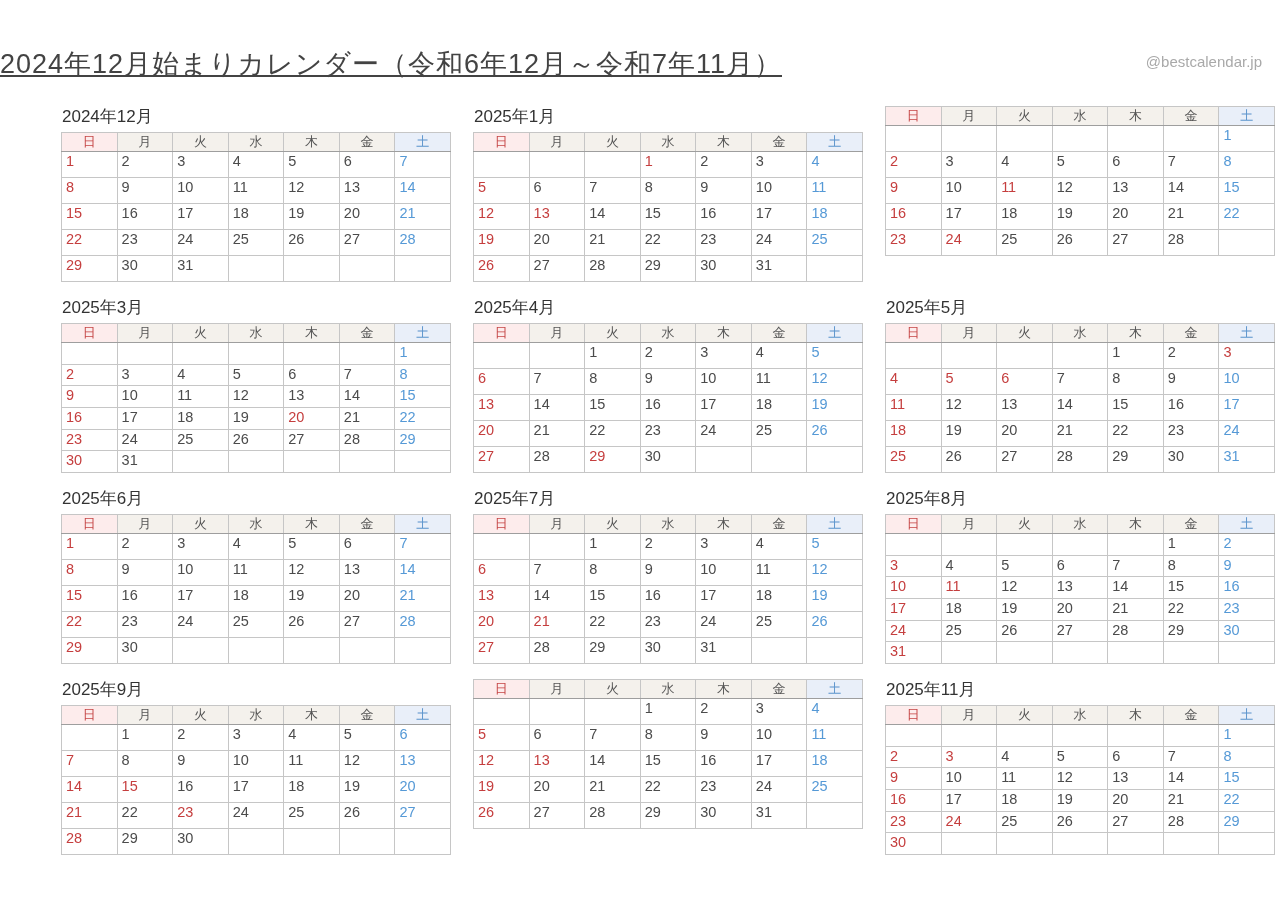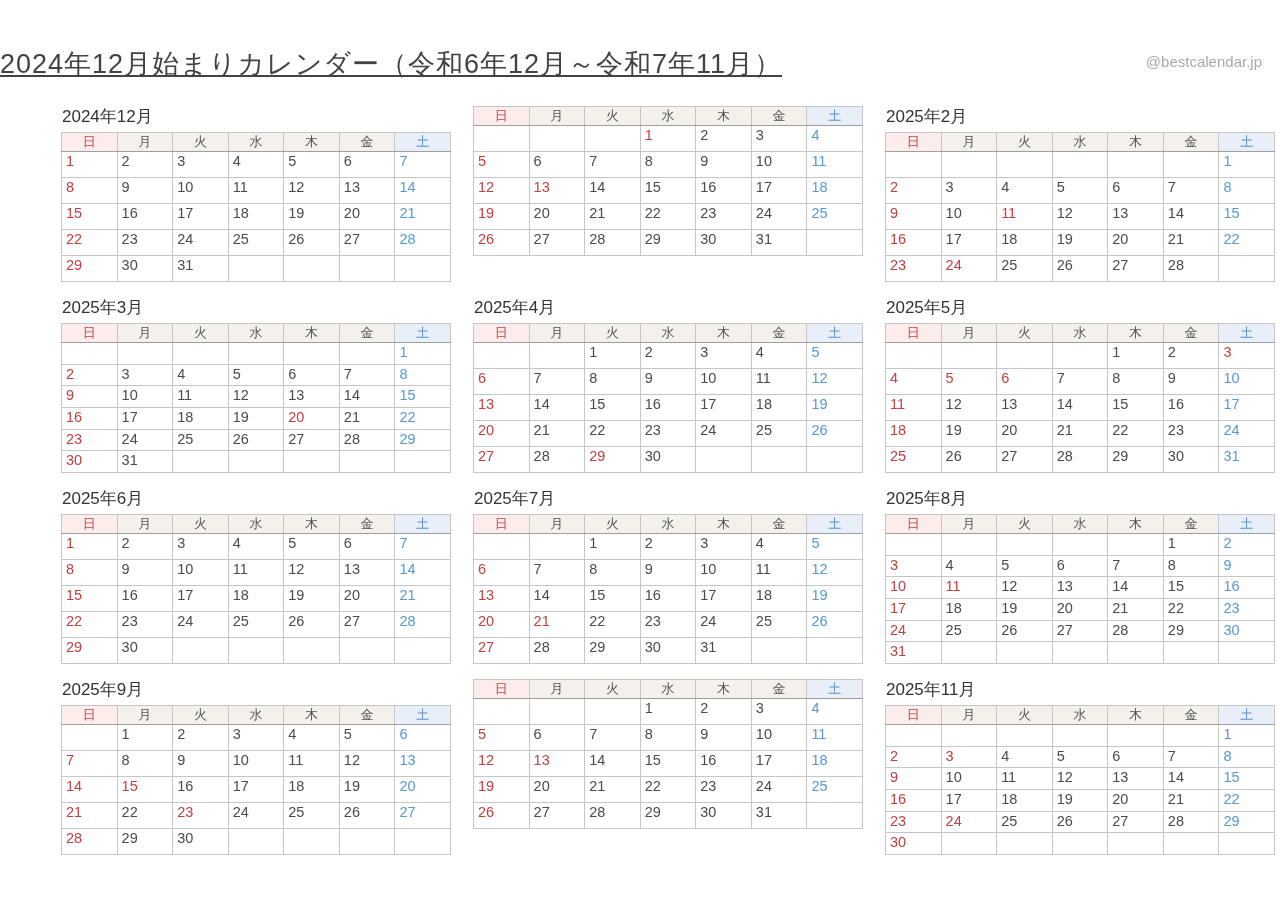--- a/index.html
+++ b/index.html
@@ -138,20 +138,21 @@
             <td>31</td>
             <td></td>
             <td></td>
             <td></td>
             <td></td>
           </tr>
         </tbody>
       </table>
     </section>
     <section class="month">
+      <h2>2025年1月</h2>
       <table>
         <thead>
           <tr>
             <th class="sun">日</th>
             <th>月</th>
             <th>火</th>
             <th>水</th>
             <th>木</th>
             <th>金</th>
             <th class="sat">土</th>
@@ -200,21 +201,20 @@
             <td>28</td>
             <td>29</td>
             <td>30</td>
             <td>31</td>
             <td></td>
           </tr>
         </tbody>
       </table>
     </section>
     <section class="month">
-      <h2>2025年2月</h2>
       <table>
         <thead>
           <tr>
             <th class="sun">日</th>
             <th>月</th>
             <th>火</th>
             <th>水</th>
             <th>木</th>
             <th>金</th>
             <th class="sat">土</th>

